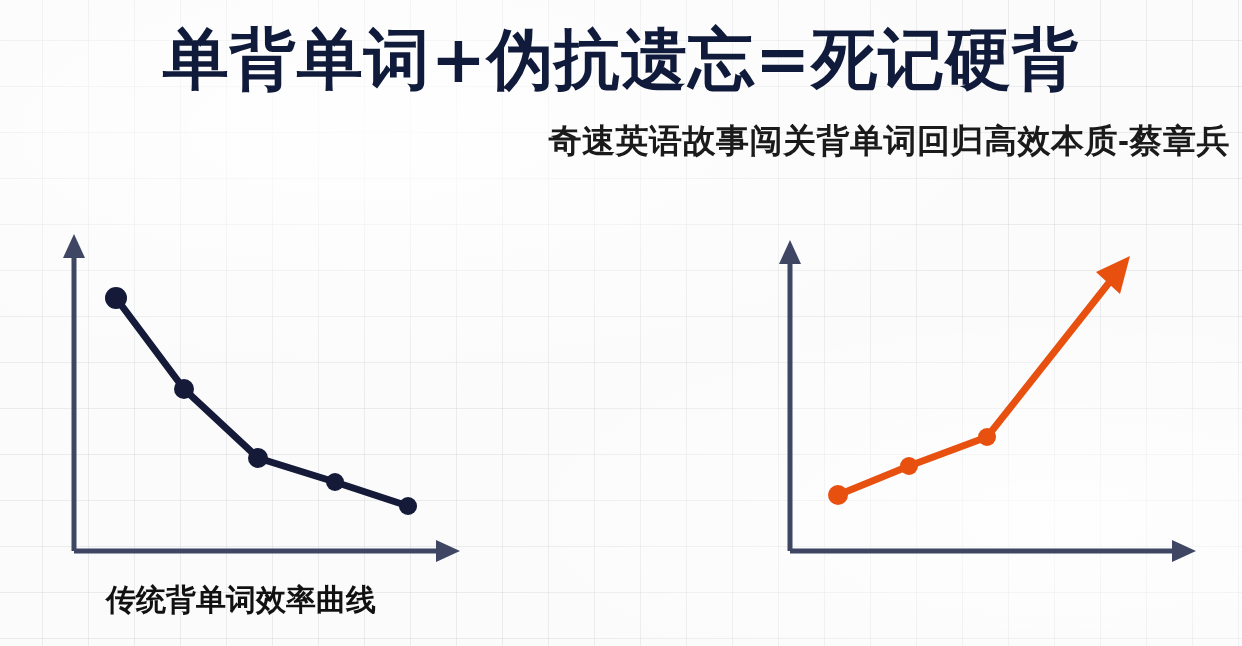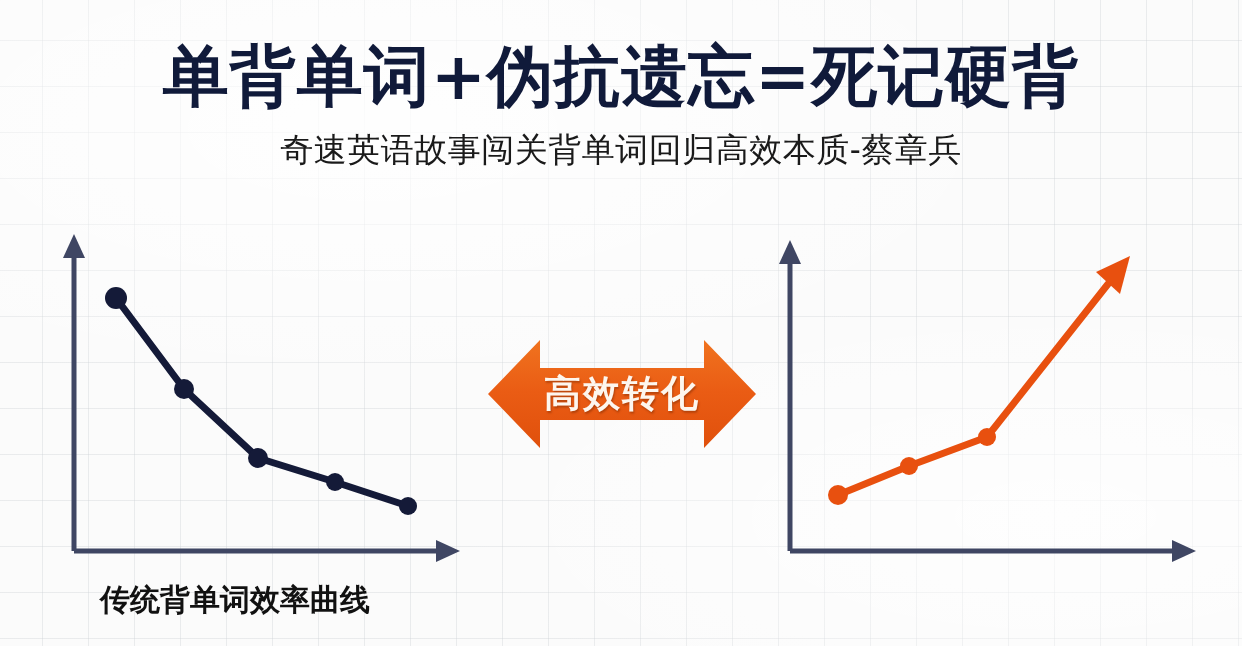--- a/index.html
+++ b/index.html
@@ -33,40 +33,41 @@
   
   #title-block {
     position: absolute;
     top: 0;
     left: 0;
     width: 1242px;
     text-align: center;
   }
   #main-title {
     margin: 0;
-    padding-top: 38px;
+    padding-top: 21px;
     font-family: "DejaVu Serif", "Liberation Serif", serif;
     font-weight: bold;
     font-size: 66px;
     line-height: 76px;
     letter-spacing: 1px;
     color: #101a3a;
     text-shadow: 0 1px 0 rgba(255,255,255,0.6);
     white-space: nowrap;
   }
   #sub-title {
-    margin: 4px;
+    margin: 12px;
     padding-top: 12px;
     font-family: "Liberation Sans", "DejaVu Sans", sans-serif;
-    font-weight: normal;
+    font-weight: bold;
     font-size: 33px;
     line-height: 40px;
     letter-spacing: 0.5px;
     color: #1a1a1a;
     white-space: nowrap;
+    text-align: right;
   }
 
   
   .chart-panel {
     position: absolute;
     top: 228px;
   }
   #chart-left  { left: 40px;  width: 440px; height: 340px; }
   #chart-right { left: 760px; width: 450px; height: 340px; }
 
@@ -76,21 +77,21 @@
   .chart-caption {
     position: absolute;
     top: 580px;
     font-family: "Liberation Sans", "DejaVu Sans", sans-serif;
     font-weight: bold;
     font-size: 30px;
     line-height: 40px;
     color: #111111;
     white-space: nowrap;
   }
-  #caption-left  { left: 100px; }
+  #caption-left  { left: 106px; }
   #caption-right { left: 806px; }
 
   
   #center-arrow {
     position: absolute;
     left: 488px;
     top: 332px;
     width: 268px;
     height: 124px;
   }
@@ -171,30 +172,17 @@
       </g>
 
       <g>
         <circle cx="78" cy="267" r="10" fill="#e8500f"></circle>
         <circle cx="149" cy="238" r="9" fill="#e8500f"></circle>
         <circle cx="227" cy="209" r="9" fill="#e8500f"></circle>
       </g>
     </svg>
   </div>
 
-  <div id="center-arrow">
-    <svg width="268" height="124" viewBox="0 0 268 124">
-      <defs>
-        <linearGradient id="arrowGrad" x1="0" y1="0" x2="0" y2="1">
-          <stop offset="0%" stop-color="#f0731f"></stop>
-          <stop offset="48%" stop-color="#ea5c14"></stop>
-          <stop offset="100%" stop-color="#e0500c"></stop>
-        </linearGradient>
-      </defs>
-      <polygon points="0,62 52,8 52,36 216,36 216,8 268,62 216,116 216,88 52,88 52,116" fill="url(#arrowGrad)"></polygon>
-    </svg>
-    <div id="center-arrow-label">高效转化</div>
-  </div>
 
   <div id="caption-left" class="chart-caption">传统背单词效率曲线</div>
 
 
 </div>
 
 </body></html>

